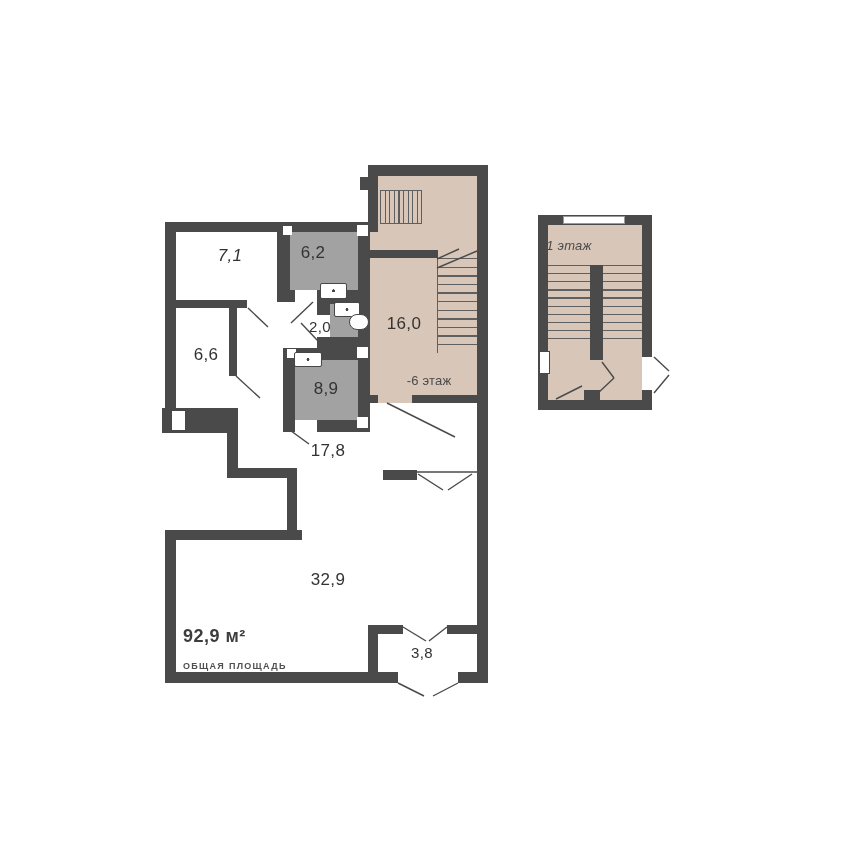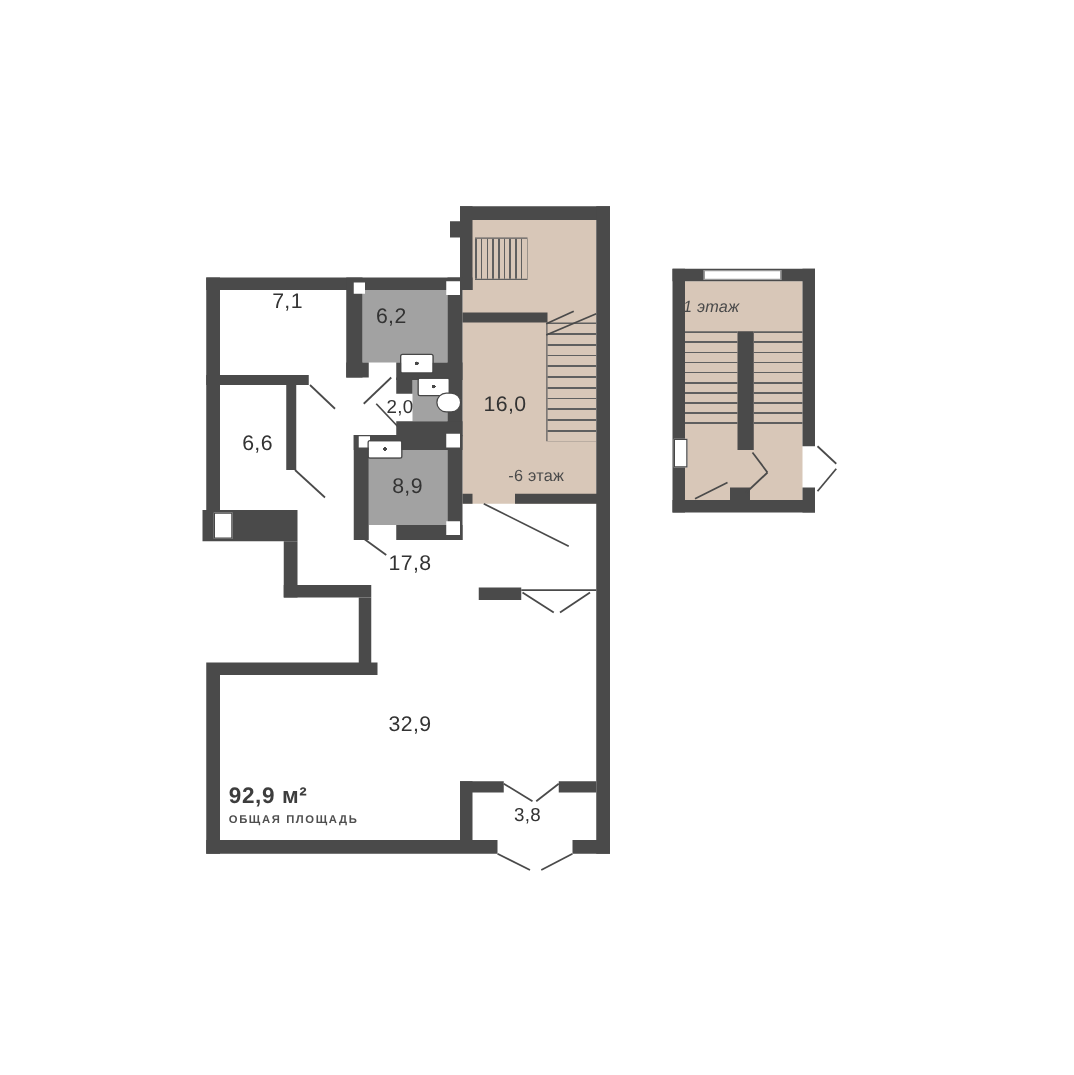--- a/index.html
+++ b/index.html
@@ -18,21 +18,21 @@
   .lbl.note{font-size:13px;color:#4a4a4a;letter-spacing:.2px;}
   .stair{position:absolute;}
   .st-h{background:repeating-linear-gradient(to bottom,#5f5f5f 0 1.3px,transparent 1.3px 8.6px);}
   .st-h2{background:repeating-linear-gradient(to bottom,#5f5f5f 0 1.3px,transparent 1.3px 8.1px);}
   .st-v{background:repeating-linear-gradient(to right,#5f5f5f 0 1.2px,transparent 1.2px 4.6px);
         border-top:1.2px solid #5f5f5f;border-bottom:1.2px solid #5f5f5f;box-sizing:border-box;}
   .bl{border-left:1.5px solid #5f5f5f;box-sizing:border-box;}
   #swings{position:absolute;left:0;top:0;pointer-events:none;}
   .total{position:absolute;left:183px;top:626px;color:#3d3d3d;}
   .total .val{font-size:18px;font-weight:bold;letter-spacing:.5px;}
-  .total .cap{font-size:9px;font-weight:bold;letter-spacing:1.3px;color:#4f4f4f;margin-top:3px;}
+  .total .cap{font-size:9px;font-weight:bold;letter-spacing:1.3px;color:#4f4f4f;margin-top:14px;}
   .winline{position:absolute;background:#fff;border:1px solid #9a9a9a;box-sizing:border-box;}
 </style>
 </head>
 <body>
 
 <div id="canvas">
 
   <div>
 
     <div class="beige" style="left:370px;top:176px;width:107px;height:227px;"></div>
@@ -83,21 +83,21 @@
 
     <div class="stair st-v" style="left:380px;top:190px;width:42px;height:34px;"></div>
     <div class="stair st-h bl" style="left:437px;top:258px;width:40px;height:95px;"></div>
 
     <div class="fix sink" style="left:320px;top:283px;width:27px;height:16px;"></div>
     <div class="fix sink" style="left:334px;top:302px;width:26px;height:15px;"></div>
     <div class="fix sink" style="left:294px;top:352px;width:28px;height:15px;"></div>
     <div class="fix pill" style="left:349px;top:314px;width:20px;height:16px;"></div>
     <div class="fix" style="left:171px;top:410px;width:15px;height:21px;border-radius:0;"></div>
 
-    <div class="lbl" style="left:230px;top:241px;">7,1</div>
+    <div class="lbl" style="left:230px;top:256px;font-style:italic;">7,1</div>
     <div class="lbl" style="left:313px;top:253px;">6,2</div>
     <div class="lbl small" style="left:320px;top:326px;">2,0</div>
     <div class="lbl" style="left:206px;top:355px;">6,6</div>
     <div class="lbl" style="left:326px;top:389px;">8,9</div>
     <div class="lbl" style="left:404px;top:324px;">16,0</div>
     <div class="lbl note" style="left:429px;top:380px;">-6 этаж</div>
     <div class="lbl" style="left:328px;top:451px;text-align:center;">17,8</div>
     <div class="lbl" style="left:328px;top:580px;">32,9</div>
     <div class="lbl small" style="left:422px;top:652px;">3,8</div>
 

